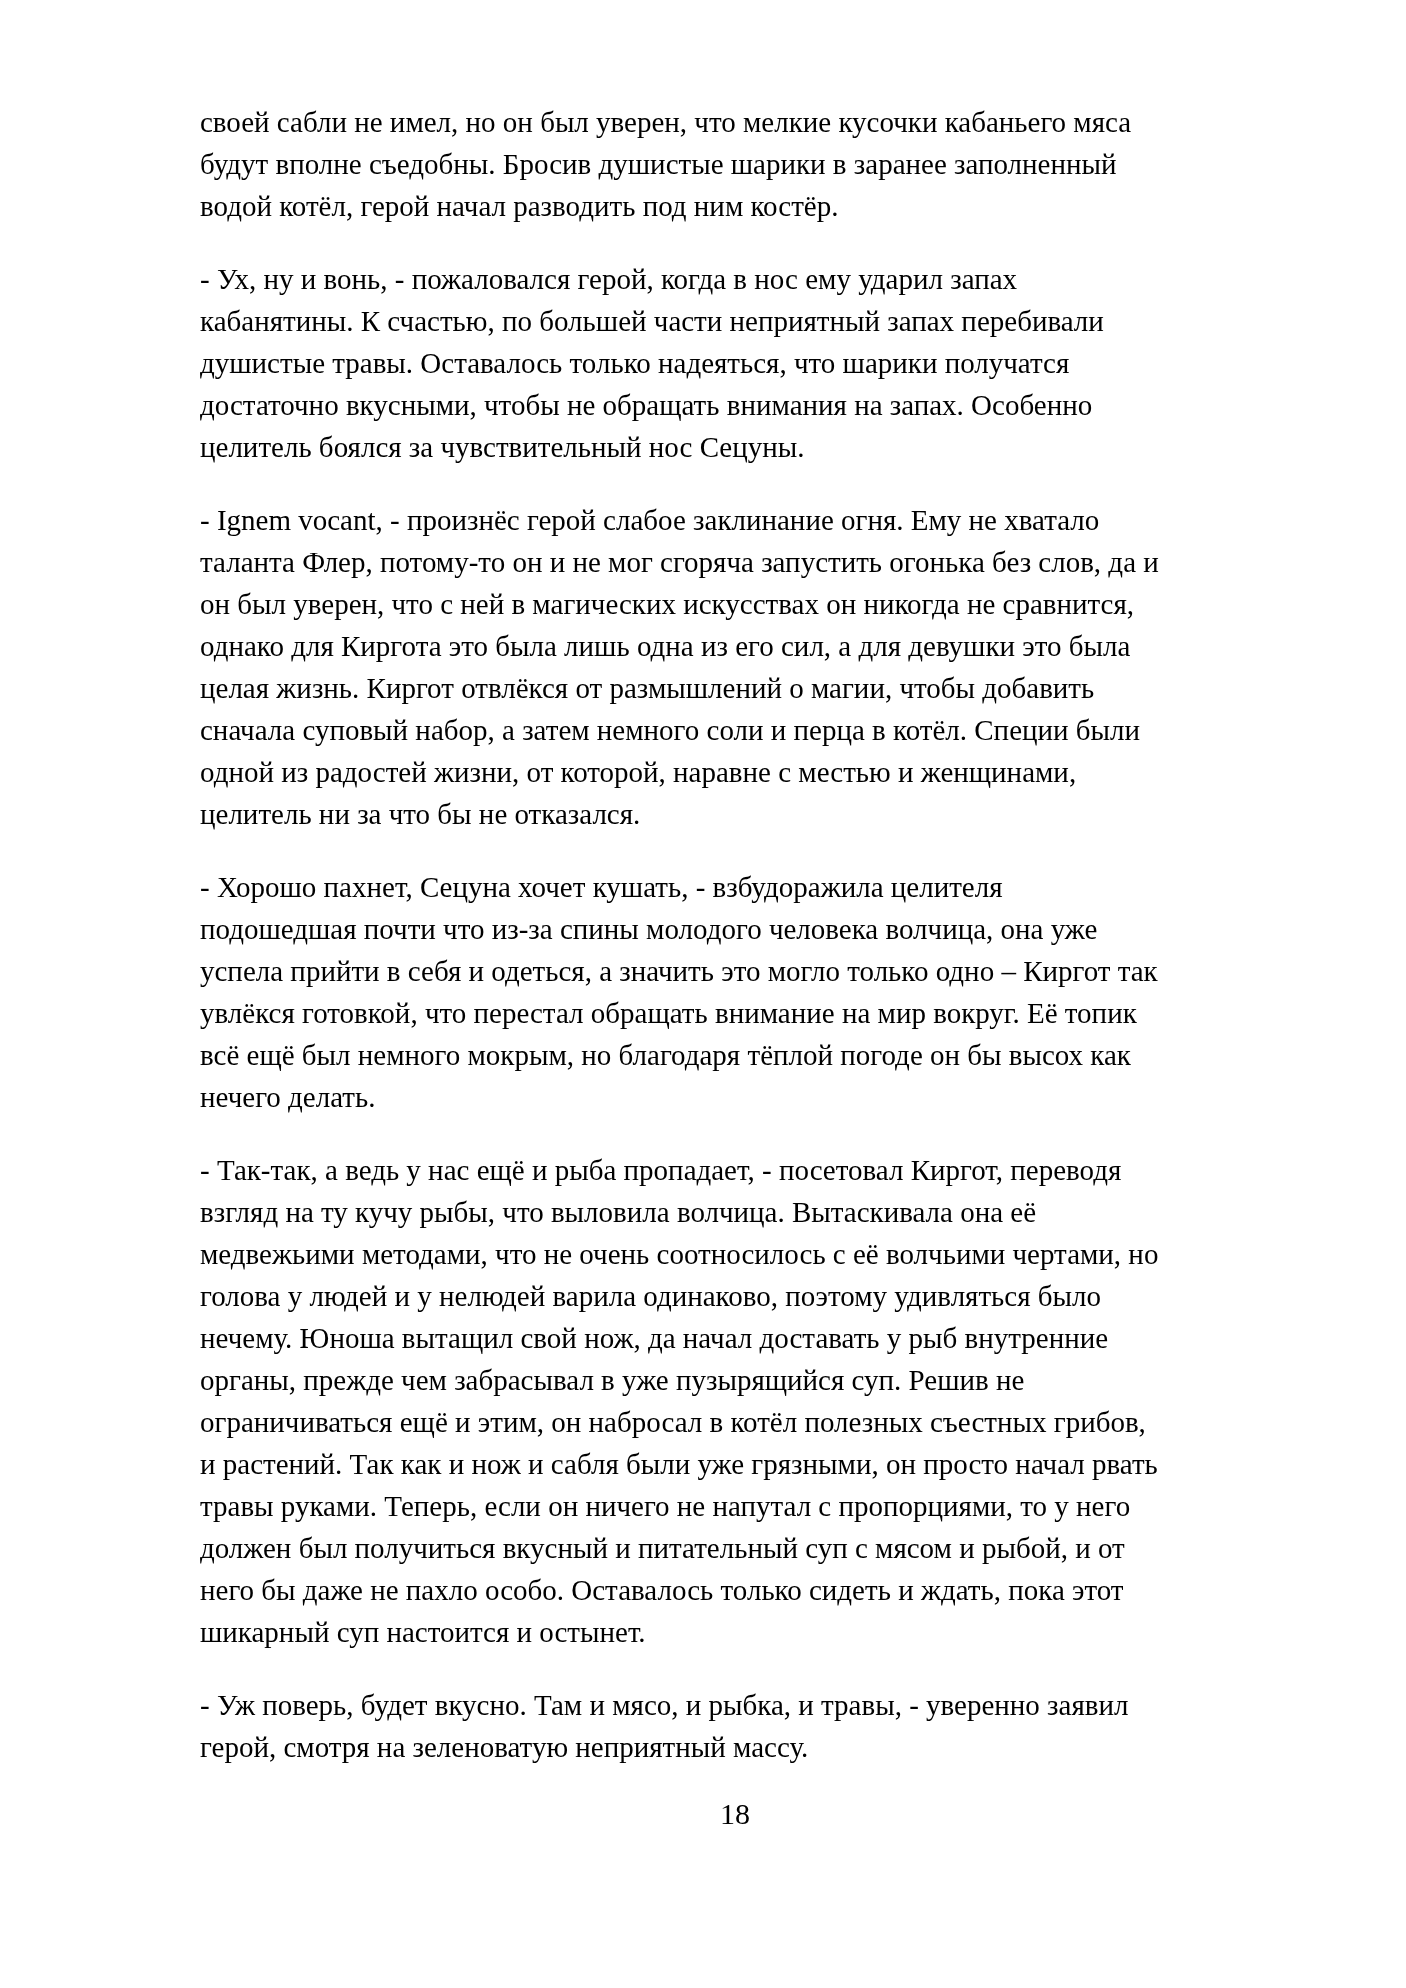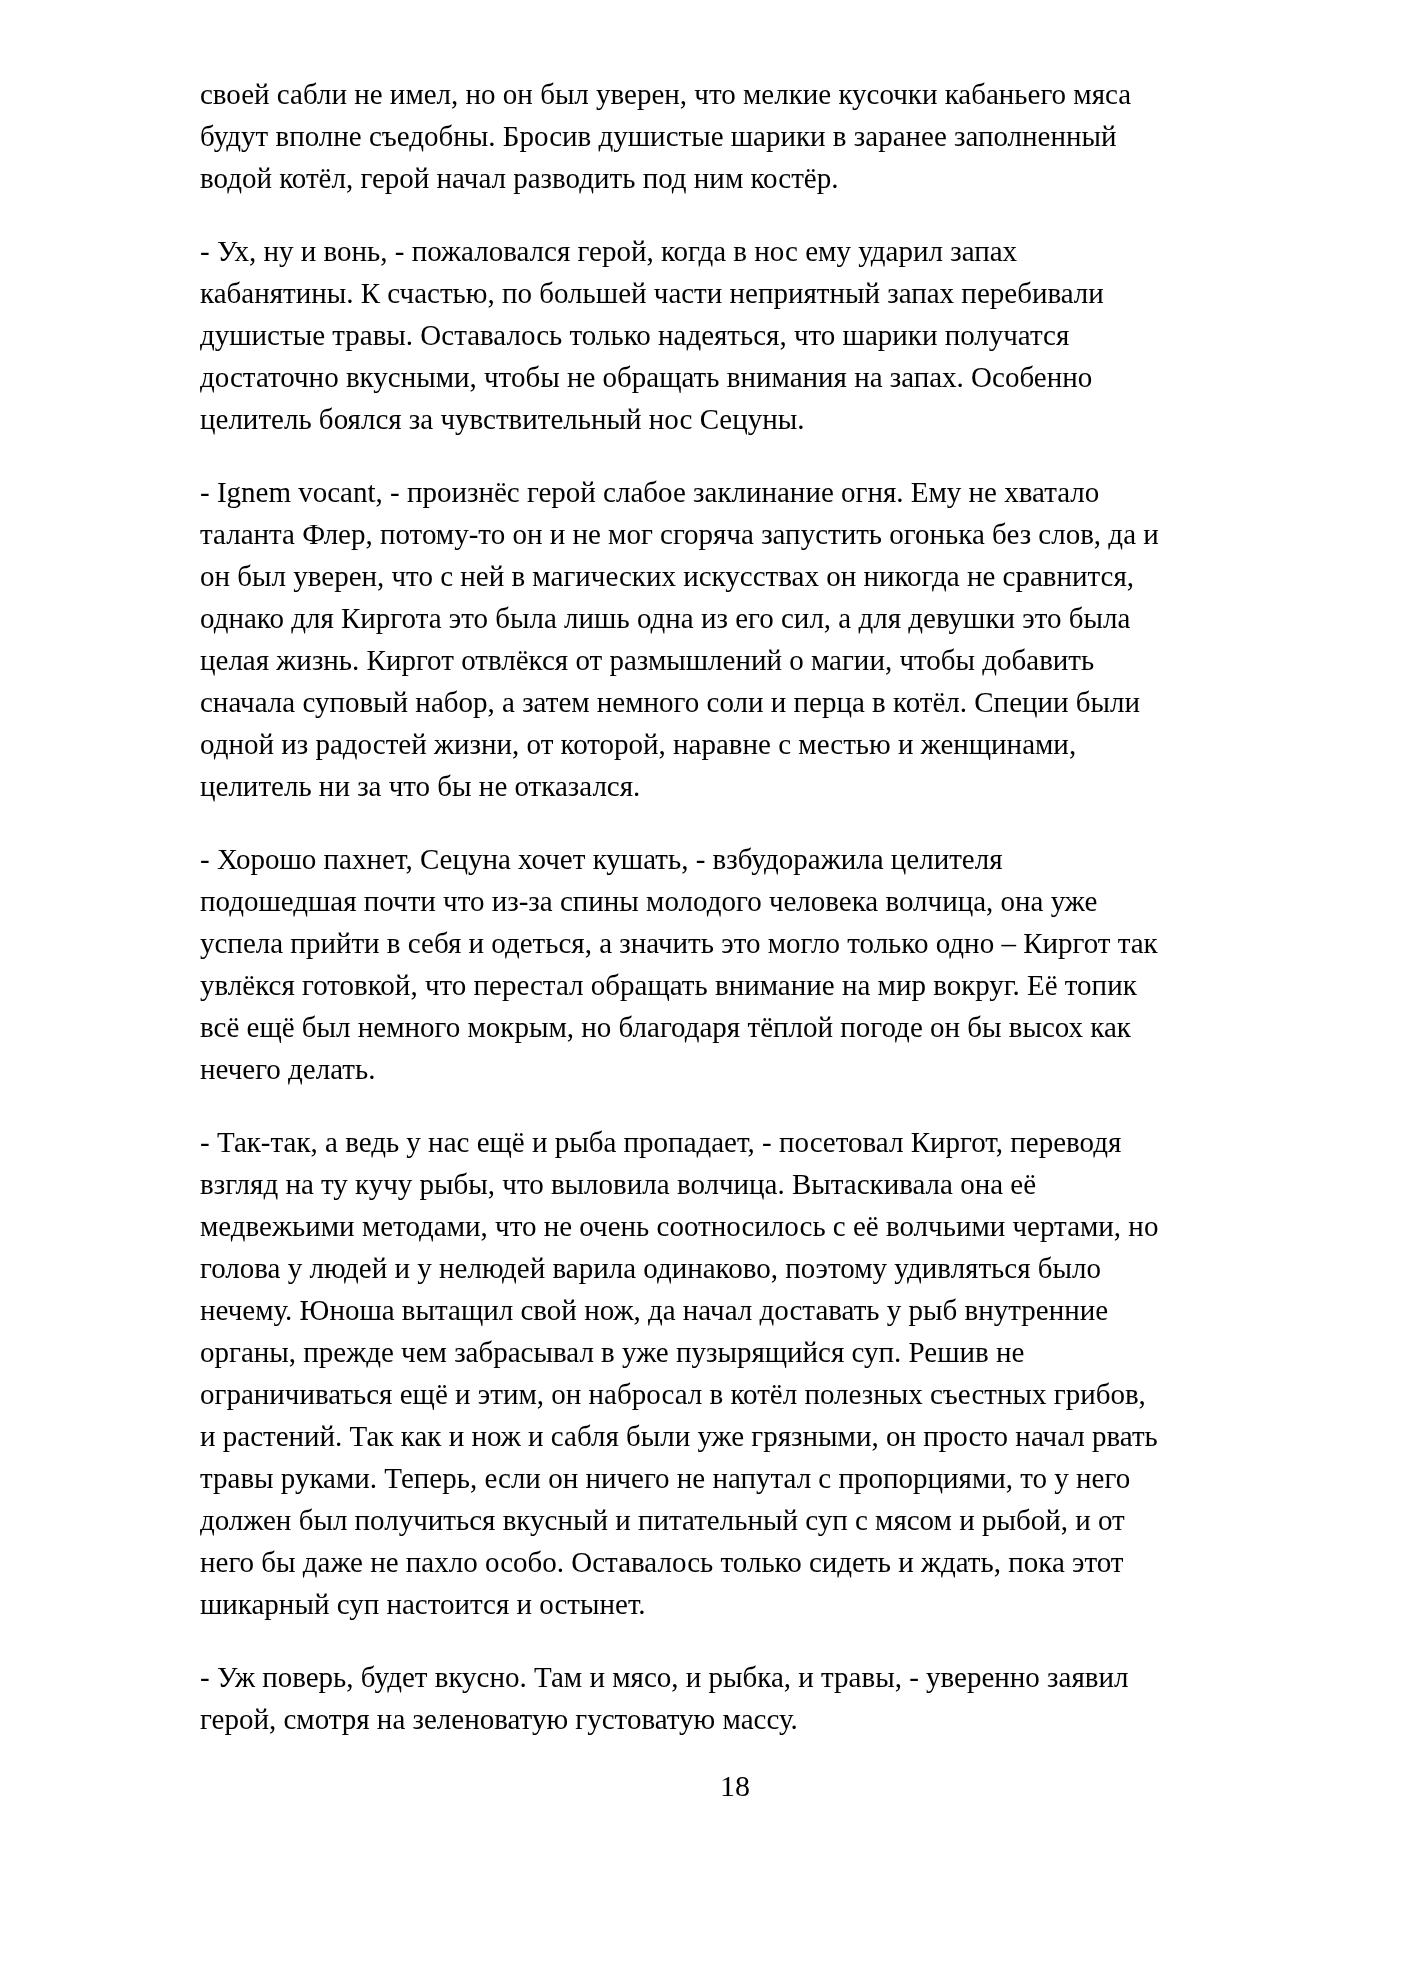--- a/index.html
+++ b/index.html
@@ -10,21 +10,21 @@
   .document-page {
     position: relative;
     box-sizing: border-box;
     width: 1406px;
     height: 1988px;
     background: #ffffff;
     color: #000000;
     font-family: "Liberation Serif", "DejaVu Serif", serif;
     font-size: 29px;
     line-height: 42px;
-    padding: 73px 136px 0 200px;
+    padding: 101px 136px 0 200px;
     overflow: hidden;
   }
   .paragraph {
     margin: 0 0 31px 0;
     white-space: pre-line;
     text-align: left;
   }
   .page-number {
     margin-top: 6px;
     width: 100%;
@@ -65,15 +65,15 @@
 голова у людей и у нелюдей варила одинаково, поэтому удивляться было
 нечему. Юноша вытащил свой нож, да начал доставать у рыб внутренние
 органы, прежде чем забрасывал в уже пузырящийся суп. Решив не
 ограничиваться ещё и этим, он набросал в котёл полезных съестных грибов,
 и растений. Так как и нож и сабля были уже грязными, он просто начал рвать
 травы руками. Теперь, если он ничего не напутал с пропорциями, то у него
 должен был получиться вкусный и питательный суп с мясом и рыбой, и от
 него бы даже не пахло особо. Оставалось только сидеть и ждать, пока этот
 шикарный суп настоится и остынет.</p>
   <p class="paragraph">- Уж поверь, будет вкусно. Там и мясо, и рыбка, и травы, - уверенно заявил
-герой, смотря на зеленоватую густоватую массу.</p>
+герой, смотря на зеленоватую неприятный массу.</p>
   <div class="page-number">18</div>
 </div>
 
 </body></html>

